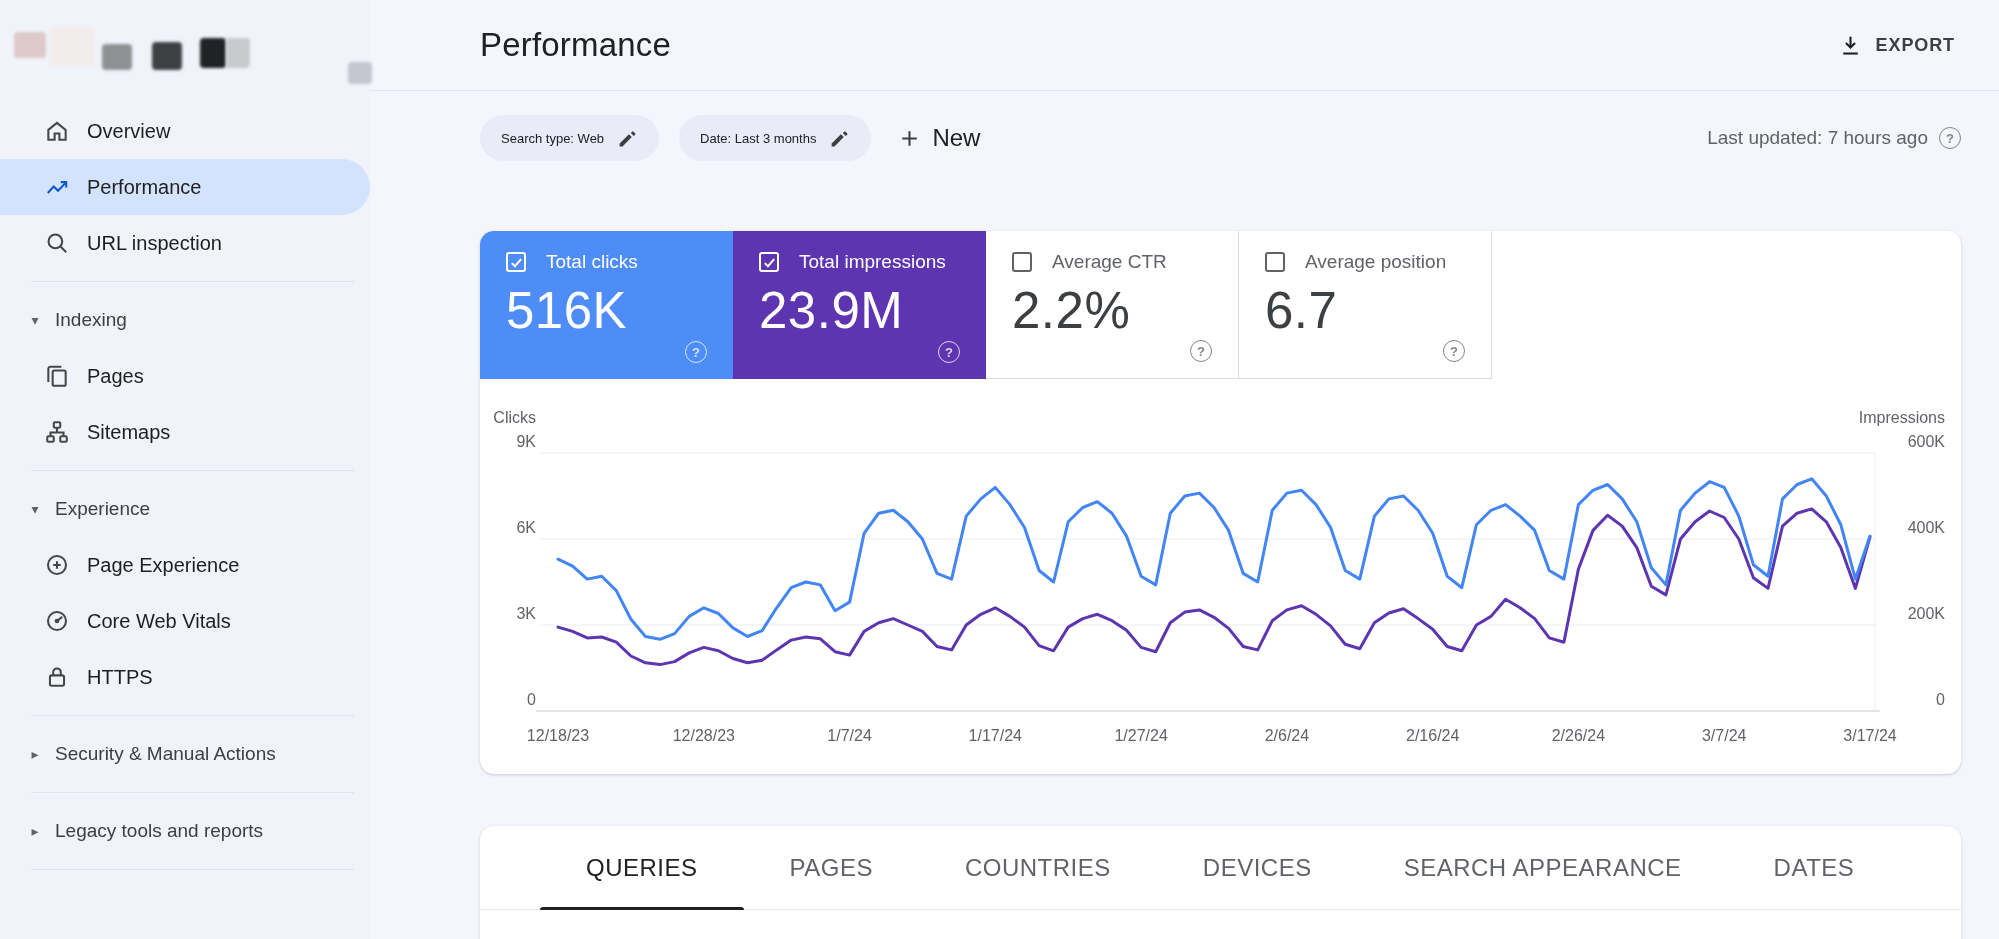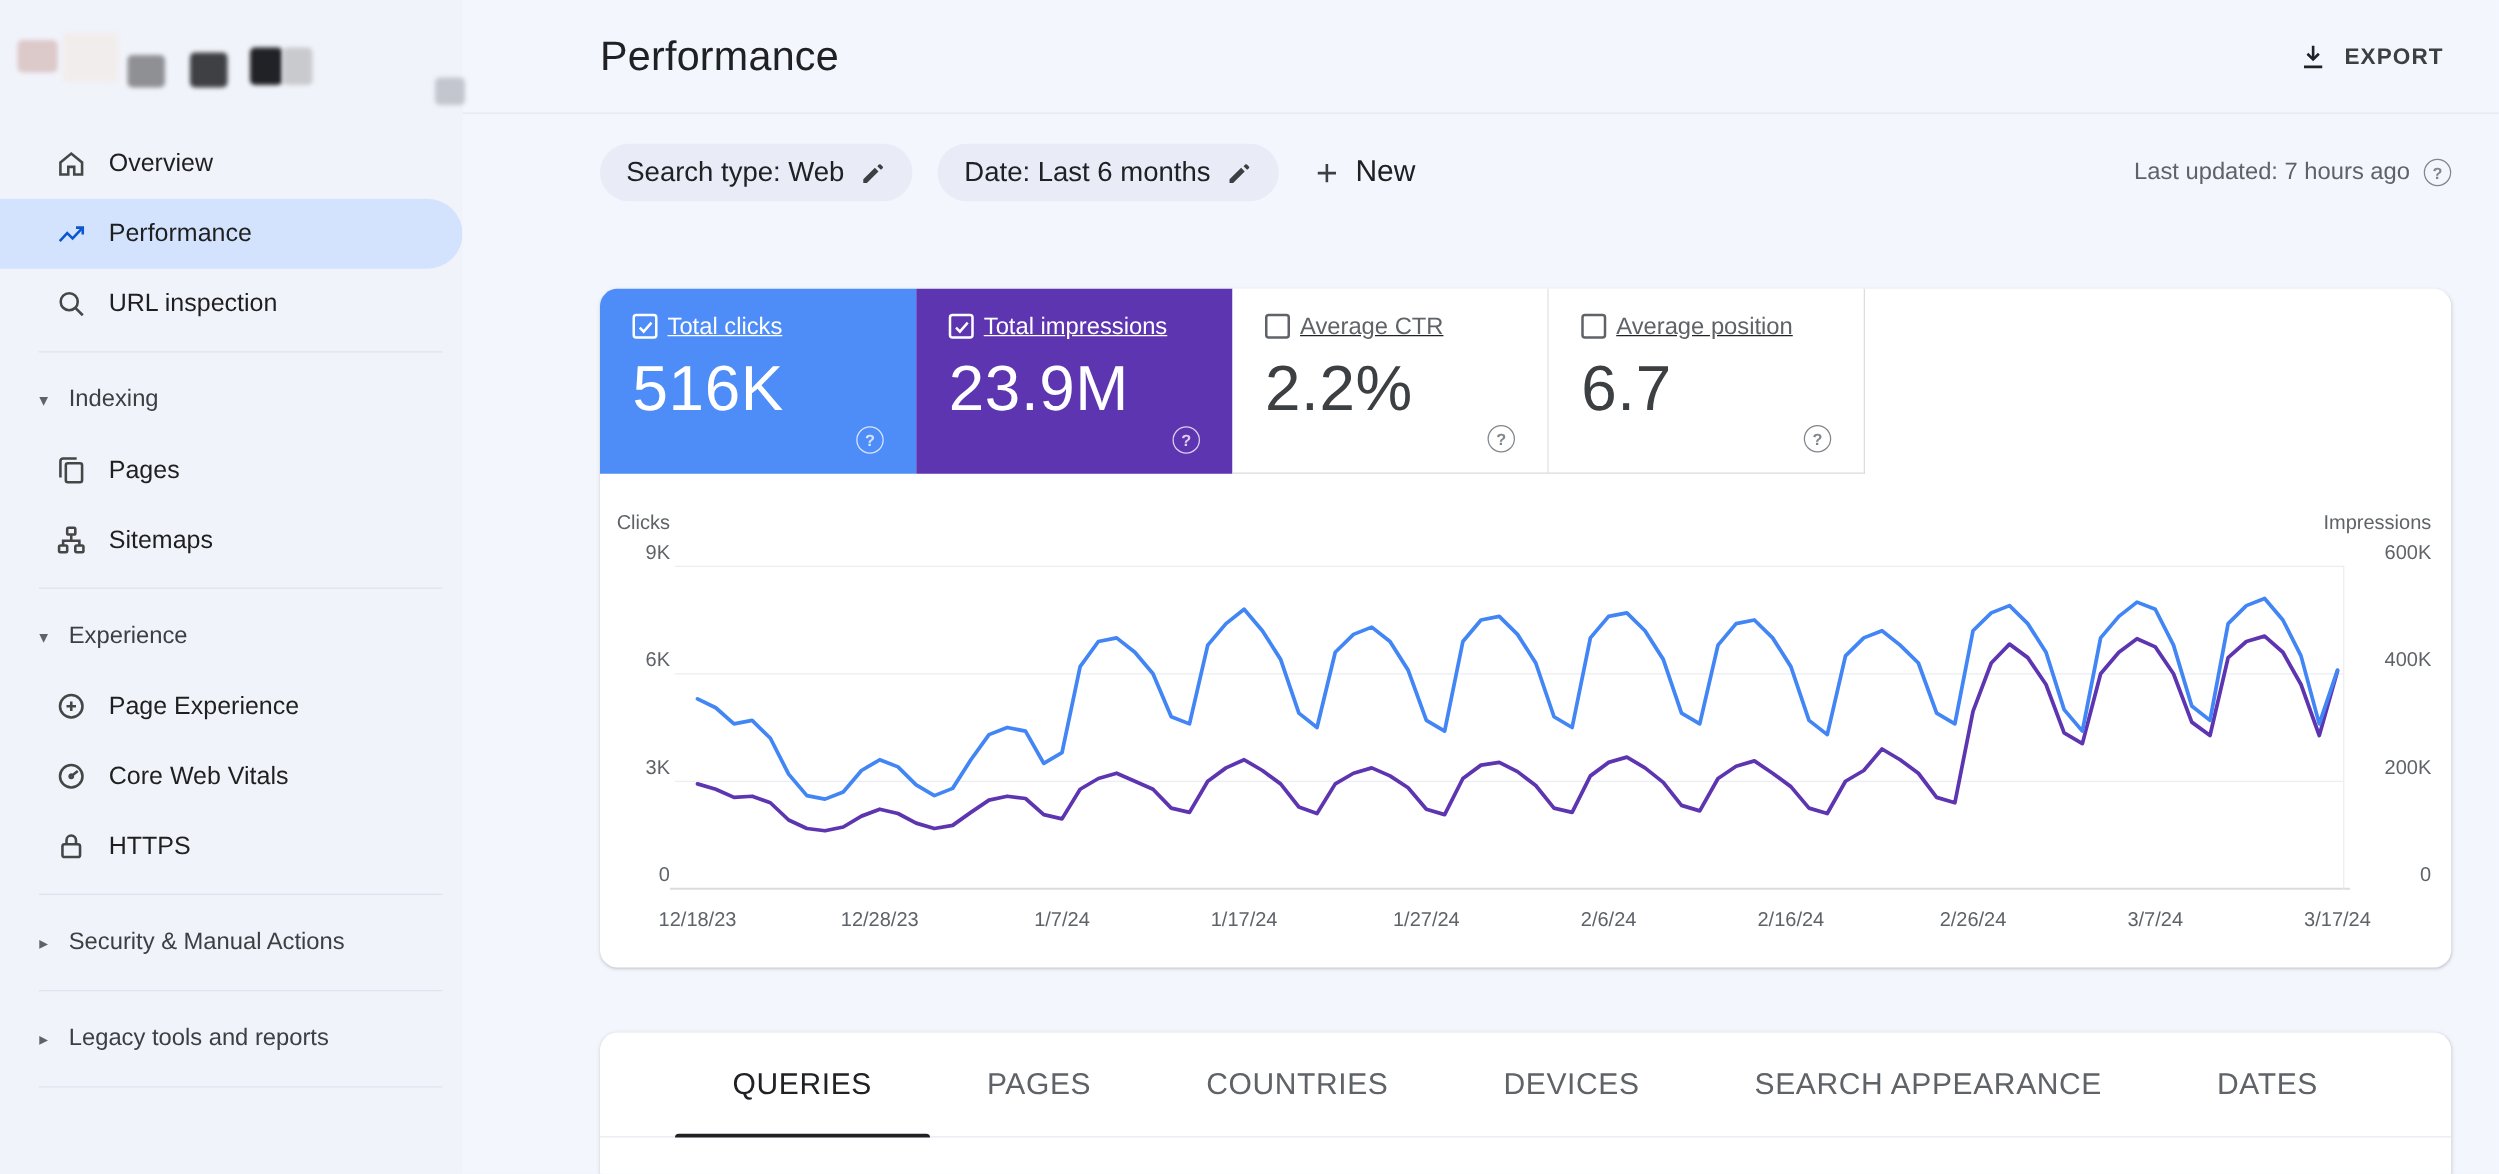--- a/index.html
+++ b/index.html
@@ -49,21 +49,21 @@
     margin-left:auto; display:flex; align-items:center; gap:13px;
     background:none; border:none; cursor:pointer;
     font-family:inherit; font-size:18px; font-weight:700; letter-spacing:.9px; color:#3c4043;
   }
   .export-btn svg { width:25px; height:25px; color:#202124; }
 
   .filters-row { display:flex; align-items:center; margin:24px 38px 0 110px; gap:20px; height:46px; }
   .chip {
     display:flex; align-items:center; gap:13px;
     background:#e9ecf6; border-radius:23px; height:46px; padding:0 21px;
-    font-size:22px; font-weight:500; color:#202124; cursor:pointer;
+    font-size:13px; font-weight:500; color:#202124; cursor:pointer;
   }
   .chip svg { width:21px; height:21px; color:#3c4043; }
   .new-btn {
     display:flex; align-items:center; gap:10px; background:none; border:none; cursor:pointer;
     font-family:inherit; font-size:24px; font-weight:500; color:#202124; padding:0 6px;
   }
   .new-btn svg { width:25px; height:25px; color:#3c4043; }
   .last-updated { margin-left:auto; display:flex; align-items:flex-end; gap:11px; font-size:19px; color:#5f6368; }
 
   .help {
@@ -79,21 +79,21 @@
     margin-left:110px; margin-right:38px;
     box-shadow:0 1px 2px rgba(60,64,67,.18), 0 1px 4px rgba(60,64,67,.08);
   }
   .chart-card { margin-top:70px; padding-bottom:24px; }
 
   .tiles-row { display:flex; }
   .tile { width:253px; height:148px; position:relative; padding:20px 0 0 26px; cursor:pointer; }
   .tile-clicks { background:#4e8cf7; color:#fff; border-top-left-radius:14px; }
   .tile-impressions { background:#5e35b1; color:#fff; }
   .tile-plain { background:#fff; border-right:1px solid #dadce0; border-bottom:1px solid #dadce0; }
-  .tile-head { display:flex; gap:8px;text-decoration:underline; }
+  .tile-head { display:flex; align-items:center; gap:20px; }
   .cb { width:20px; height:20px; border-radius:3px; display:inline-flex; align-items:center; justify-content:center; cursor:pointer; flex:0 0 20px; }
   .cb-checked { border:2.2px solid #fff; }
   .cb-empty { border:2.2px solid #5f6368; }
   .cb svg { width:15px; height:15px; }
   .tile-label { font-size:19px; }
   .tile-plain .tile-label { color:#5f6368; }
   .tile-value { font-size:51px; font-weight:400; margin-top:10px; letter-spacing:.5px; line-height:1.1; }
   .tile-plain .tile-value { color:#3c4043; }
 
   .chart-svg { display:block; width:1485px; height:345px; margin-top:26px; }
@@ -262,21 +262,21 @@
   <div class="filters-row">
     <div class="chip">
       <span>Search type: Web</span>
       <span style="display:inline-flex;">
         <svg viewBox="0 0 24 24" fill="currentColor">
             <path d="M3 17.7 V21 h3.3 L16.9 10.4 l-3.3 -3.3 L3 17.7 Z M20.7 7.6 a1.1 1.1 0 0 0 0 -1.6 L18.9 4.2 a1.1 1.1 0 0 0 -1.6 0 L15.8 5.7 l3.3 3.3 1.6 -1.4 Z"></path>
           </svg>
       </span>
     </div>
     <div class="chip">
-      <span>Date: Last 6 months</span>
+      <span>Date: Last 3 months</span>
       <span style="display:inline-flex;">
         <svg viewBox="0 0 24 24" fill="currentColor">
             <path d="M3 17.7 V21 h3.3 L16.9 10.4 l-3.3 -3.3 L3 17.7 Z M20.7 7.6 a1.1 1.1 0 0 0 0 -1.6 L18.9 4.2 a1.1 1.1 0 0 0 -1.6 0 L15.8 5.7 l3.3 3.3 1.6 -1.4 Z"></path>
           </svg>
       </span>
     </div>
     <button class="new-btn">
       <span style="display:inline-flex;">
         <svg viewBox="0 0 24 24" fill="none" stroke="currentColor" stroke-width="2">
             <path d="M12 5 v14 M5 12 h14"></path>

